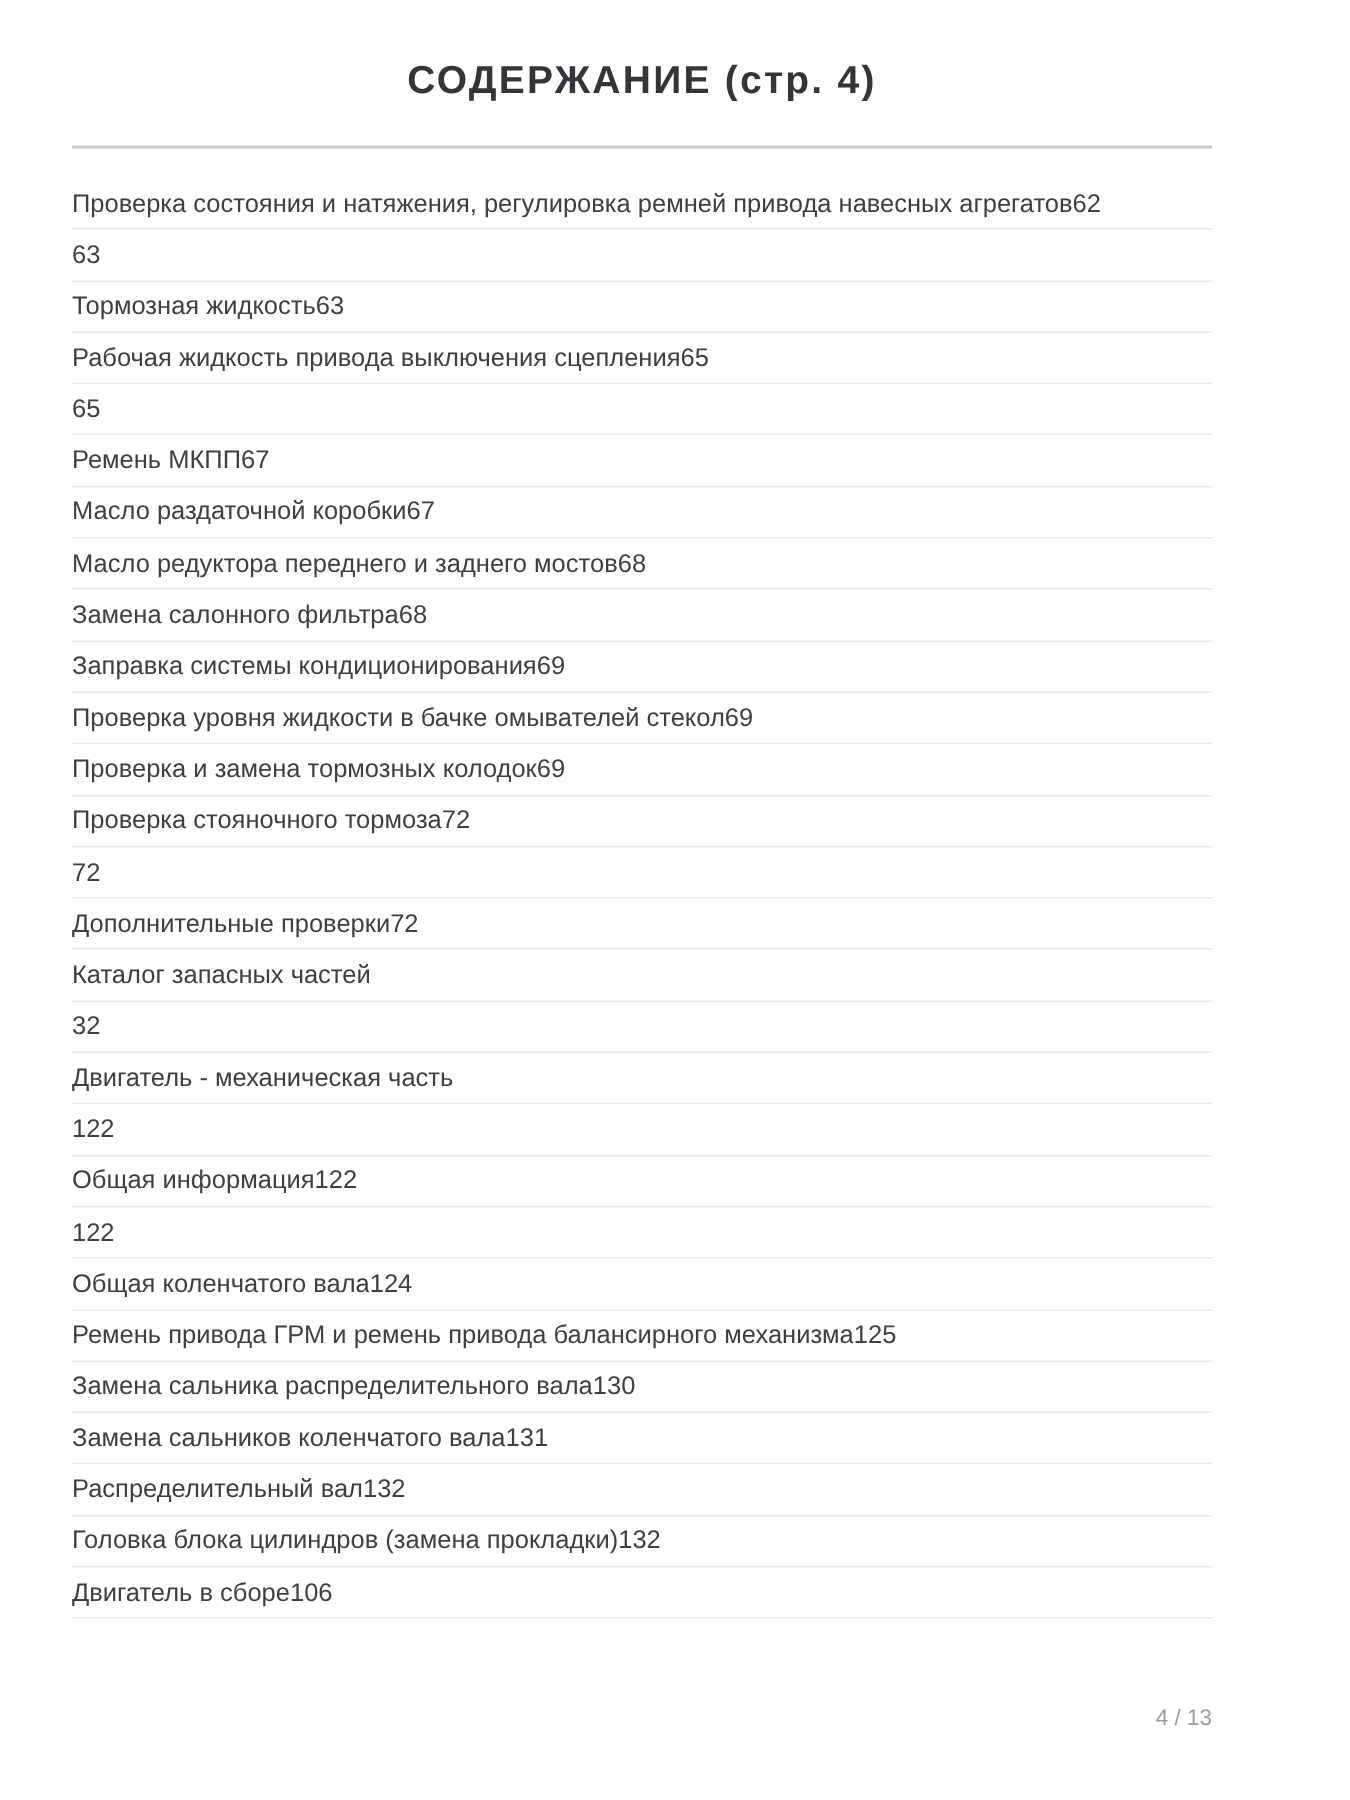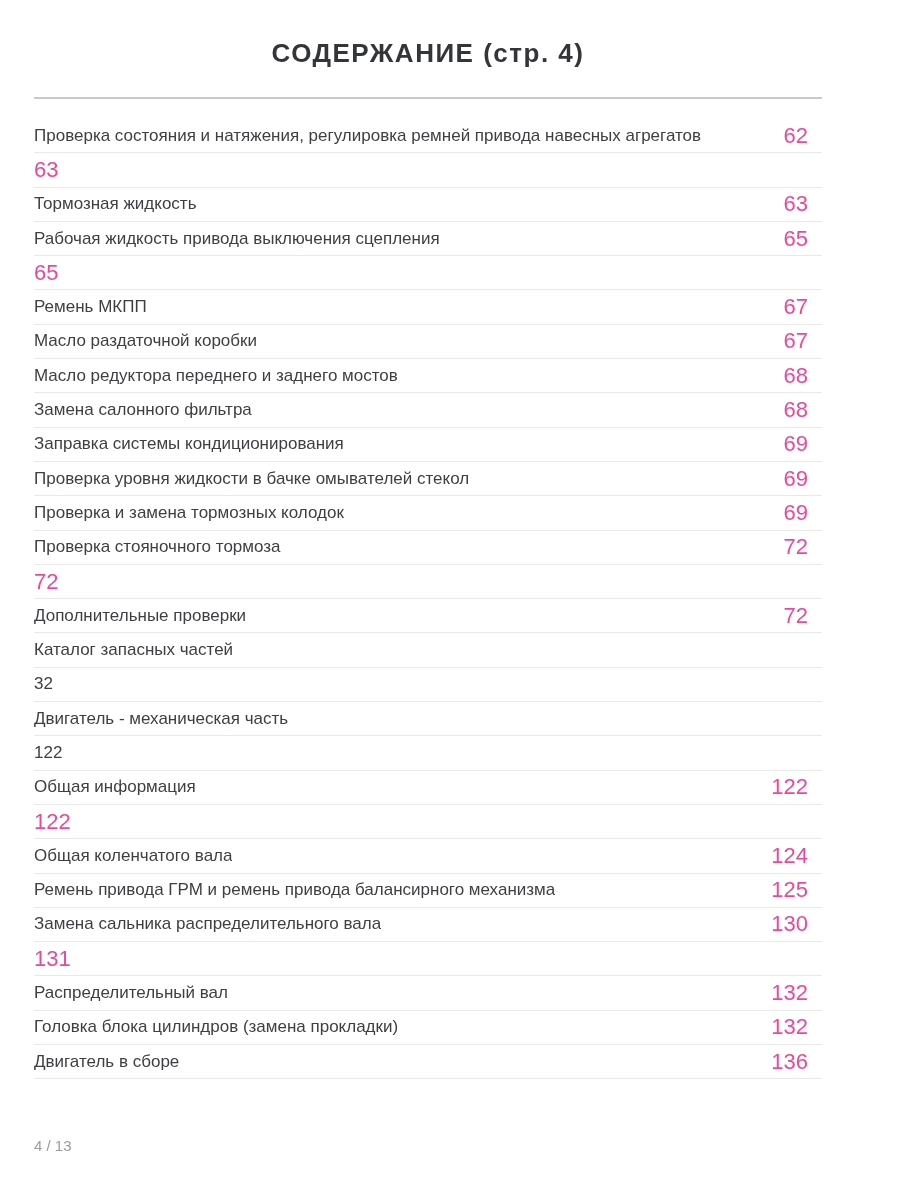--- a/index.html
+++ b/index.html
@@ -6,21 +6,21 @@
   html, body {
     width: 900px;
     height: 1200px;
     background: #ffffff;
     font-family: "Liberation Sans", "DejaVu Sans", sans-serif;
     overflow: hidden;
   }
   .page {
     width: 856px;
     height: 1200px;
-    padding: 0 34px;
+    padding: 0 48px;
     background: #ffffff;
   }
   .title {
     padding-top: 38px;
     text-align: center;
     font-size: 26px;
     line-height: 30px;
     font-weight: 700;
     letter-spacing: 1.5px;
     color: #333538;
@@ -28,40 +28,40 @@
   .title-divider {
     height: 2px;
     background: #c8c9ca;
     margin-top: 29px;
   }
   .toc-list {
     padding-top: 20px;
   }
   .row {
     display: flex;
-    justify-content: space-between;
+    justify-content: flex-start;
     align-items: center;
     height: 34.3px;
     border-bottom: 1px solid #e8e9ea;
   }
   .entry-title {
     font-size: 17px;
     color: #3d3f42;
     white-space: nowrap;
     overflow: hidden;
   }
   .entry-page {
-    font-size: 22px;
-    color: #ec4899;
+    font-size: 17px;
+    color: #404040;
     padding-right: 14px;
     flex-shrink: 0;
   }
   .pagination {
     margin-top: 58px;
-    text-align: left;
+    text-align: right;
     font-size: 15px;
     color: #9a9c9f;
   }
 </style>
 </head>
 <body>
 
 <div class="page">
   <h1 class="title">СОДЕРЖАНИЕ (стр. 4)</h1>
 
@@ -154,30 +154,31 @@
       </div>
       <div class="row">
         <span class="entry-title">Ремень привода ГРМ и ремень привода балансирного механизма</span>
         <span class="entry-page">125</span>
       </div>
       <div class="row">
         <span class="entry-title">Замена сальника распределительного вала</span>
         <span class="entry-page">130</span>
       </div>
       <div class="row">
+        <span class="entry-title">Замена сальников коленчатого вала</span>
         <span class="entry-page">131</span>
       </div>
       <div class="row">
         <span class="entry-title">Распределительный вал</span>
         <span class="entry-page">132</span>
       </div>
       <div class="row">
         <span class="entry-title">Головка блока цилиндров (замена прокладки)</span>
         <span class="entry-page">132</span>
       </div>
       <div class="row">
         <span class="entry-title">Двигатель в сборе</span>
-        <span class="entry-page">136</span>
+        <span class="entry-page">106</span>
       </div>
     </div>
 
   <div class="pagination">4 / 13</div>
 </div>
 
 </body></html>

